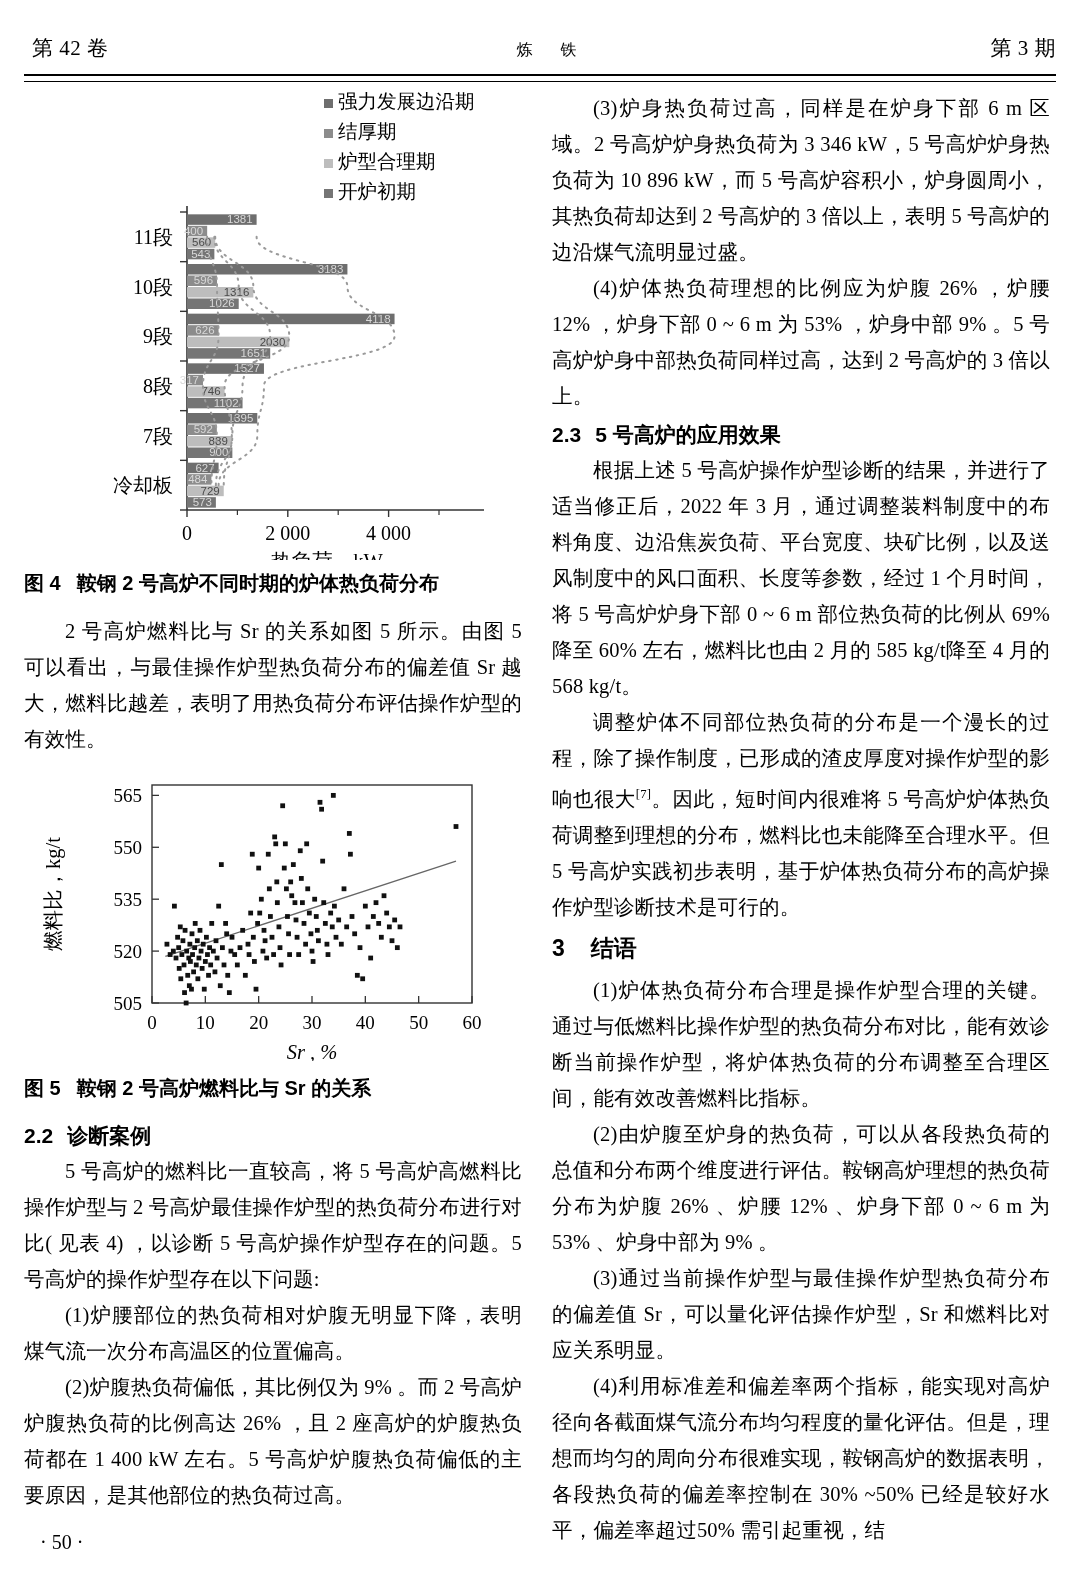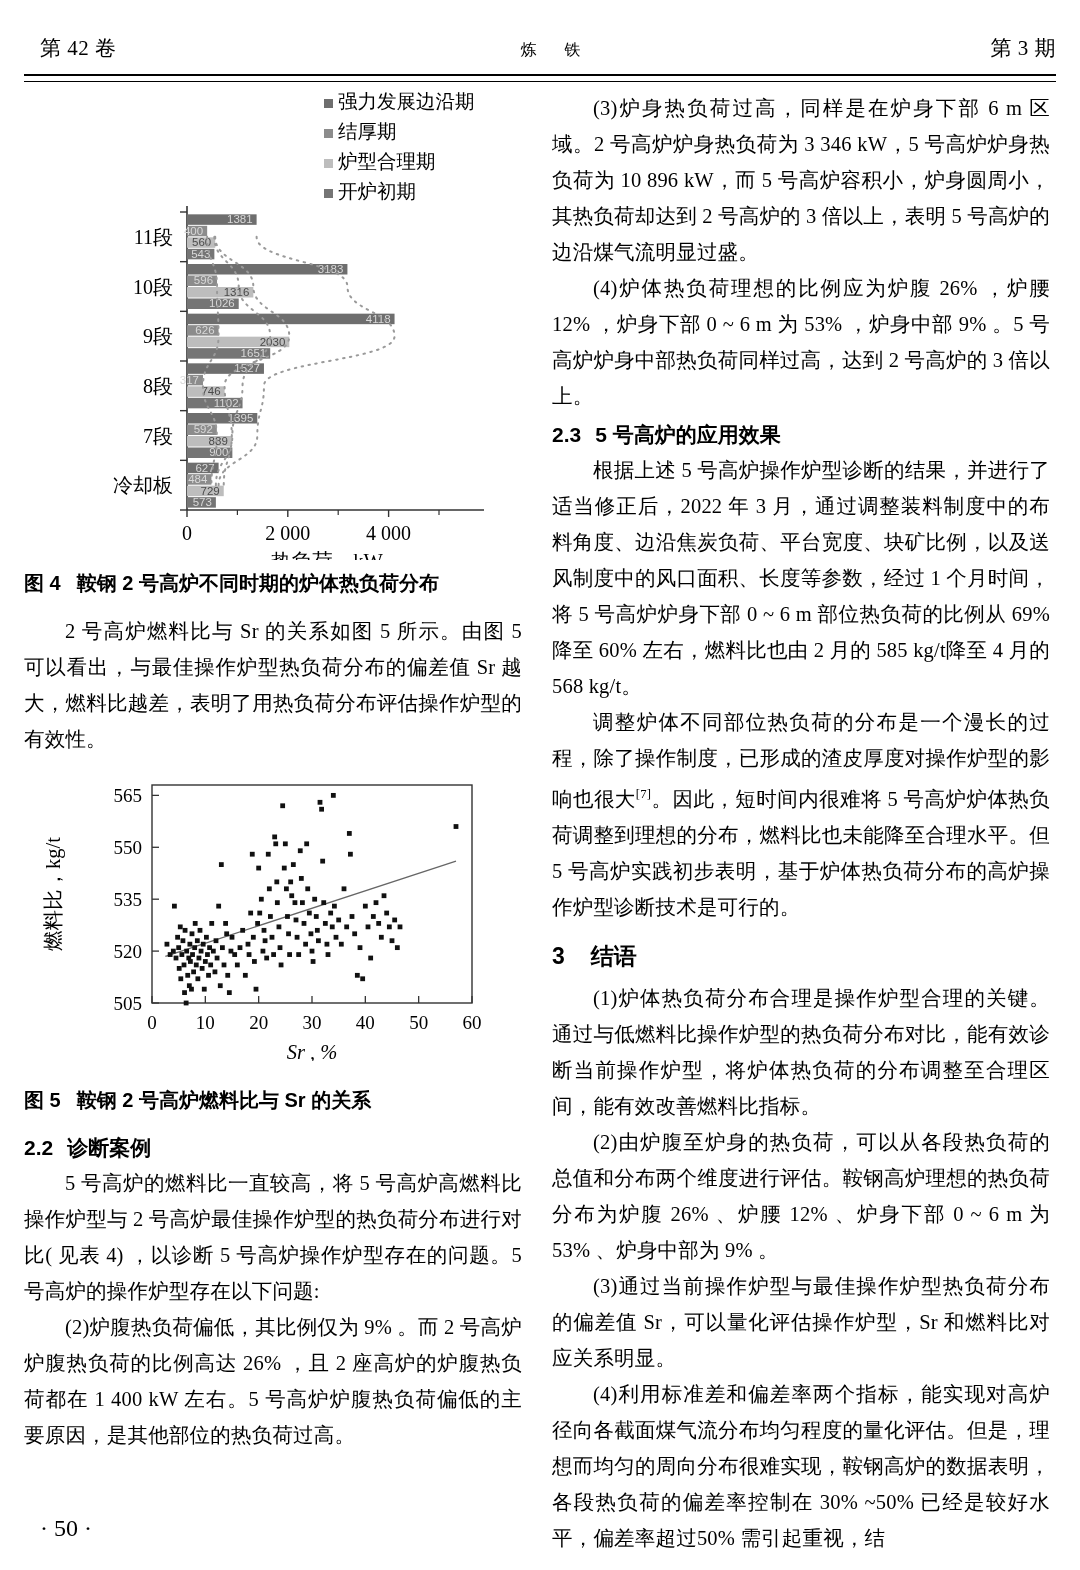--- a/index.html
+++ b/index.html
@@ -20,21 +20,21 @@
     width: 1080px;
     height: 1570px;
     box-sizing: border-box;
     padding: 0;
   }
 
   
   .runhead {
     position: absolute;
     top: 34px;
-    left: 40px;
+    left: 32px;
     right: 24px;
     height: 34px;
     display: flex;
     align-items: baseline;
     justify-content: space-between;
     font-size: 21px;
     letter-spacing: 0.5px;
   }
   .runhead .mid { font-size: 16px; letter-spacing: 6px; }
   .rule-double {
@@ -102,22 +102,22 @@
     position: relative;
     width: 498px;
     height: 290px;
     margin-top: 14px;
   }
   #fig5 { display: block; }
 
   .pagenum {
     position: absolute;
     left: 40px;
-    bottom: 28px;
-    font-size: 24px;
+    bottom: 16px;
+    font-size: 20px;
   }
 </style>
 </head>
 <body>
 
 <div class="page">
 
   <div class="runhead">
     <span>第 42 卷</span>
     <span class="mid">炼　铁</span>
@@ -412,44 +412,45 @@
                 <rect x="365.6" y="167.31428571428572" width="4.8" height="4.8" fill="#111111"></rect>
                 <rect x="368.26666666666665" y="146.55238095238096" width="4.8" height="4.8" fill="#111111"></rect>
                 <rect x="370.9333333333334" y="174.23492063492063" width="4.8" height="4.8" fill="#111111"></rect>
                 <rect x="373.6" y="153.47301587301587" width="4.8" height="4.8" fill="#111111"></rect>
                 <rect x="429.6" y="53.12380952380952" width="4.8" height="4.8" fill="#111111"></rect>
               </g>
               <text x="288" y="288" text-anchor="middle" font-family="&quot;Liberation Serif&quot;, serif" font-size="20.5" font-style="italic" fill="#000">Sr , %</text>
               <text x="36" y="123" text-anchor="middle" font-family="&quot;Liberation Serif&quot;, serif" font-size="20.5" fill="#000" transform="rotate(-90 36 123)">燃料比，kg/t</text>
             </svg>
         </div>
-        <p class="fig-cap" style="margin-top:26px">
+        <p class="fig-cap" style="margin-top:14px">
           <span>图 5</span><span class="gap"></span><span>鞍钢 2 号高炉燃料比与 Sr 的关系</span>
         </p>
       </div>
 
       <h3 class="sec-h" style="margin-top:16px">
         <span class="num">2.2</span><span>诊断案例</span>
       </h3>
       <p class="body indent">5 号高炉的燃料比一直较高，将 5 号高炉高燃料比操作炉型与 2 号高炉最佳操作炉型的热负荷分布进行对比( 见表 4) ，以诊断 5 号高炉操作炉型存在的问题。5 号高炉的操作炉型存在以下问题:</p>
+      <p class="body indent">(1)炉腰部位的热负荷相对炉腹无明显下降，表明煤气流一次分布高温区的位置偏高。</p>
       <p class="body indent">(2)炉腹热负荷偏低，其比例仅为 9% 。而 2 号高炉炉腹热负荷的比例高达 26% ，且 2 座高炉的炉腹热负荷都在 1 400 kW 左右。5 号高炉炉腹热负荷偏低的主要原因，是其他部位的热负荷过高。</p>
     </div>
 
     <div class="col">
       <p class="body indent">(3)炉身热负荷过高，同样是在炉身下部 6 m 区域。2 号高炉炉身热负荷为 3 346 kW，5 号高炉炉身热负荷为 10 896 kW，而 5 号高炉容积小，炉身圆周小，其热负荷却达到 2 号高炉的 3 倍以上，表明 5 号高炉的边沿煤气流明显过盛。</p>
       <p class="body indent">(4)炉体热负荷理想的比例应为炉腹 26% ，炉腰 12% ，炉身下部 0 ~ 6 m 为 53% ，炉身中部 9% 。5 号高炉炉身中部热负荷同样过高，达到 2 号高炉的 3 倍以上。</p>
 
       <h3 class="sec-h">
         <span class="num">2.3</span><span>5 号高炉的应用效果</span>
       </h3>
       <p class="body indent">根据上述 5 号高炉操作炉型诊断的结果，并进行了适当修正后，2022 年 3 月，通过调整装料制度中的布料角度、边沿焦炭负荷、平台宽度、块矿比例，以及送风制度中的风口面积、长度等参数，经过 1 个月时间，将 5 号高炉炉身下部 0 ~ 6 m 部位热负荷的比例从 69% 降至 60% 左右，燃料比也由 2 月的 585 kg/t降至 4 月的 568 kg/t。</p>
 
       <p class="body indent"><span>调整炉体不同部位热负荷的分布是一个漫长的过程，除了操作制度，已形成的渣皮厚度对操作炉型的影响也很大</span><sup>[7]</sup><span>。因此，短时间内很难将 5 号高炉炉体热负荷调整到理想的分布，燃料比也未能降至合理水平。但 5 号高炉实践初步表明，基于炉体热负荷分布的高炉操作炉型诊断技术是可行的。</span></p>
 
-      <h3 class="sec-h big" style="margin-top:14px;margin-bottom:6px">
+      <h3 class="sec-h big" style="margin-top:6px;margin-bottom:6px">
         <span class="num">3</span><span>结语</span>
       </h3>
       <p class="body indent">(1)炉体热负荷分布合理是操作炉型合理的关键。通过与低燃料比操作炉型的热负荷分布对比，能有效诊断当前操作炉型，将炉体热负荷的分布调整至合理区间，能有效改善燃料比指标。</p>
       <p class="body indent">(2)由炉腹至炉身的热负荷，可以从各段热负荷的总值和分布两个维度进行评估。鞍钢高炉理想的热负荷分布为炉腹 26% 、炉腰 12% 、炉身下部 0 ~ 6 m 为 53% 、炉身中部为 9% 。</p>
       <p class="body indent">(3)通过当前操作炉型与最佳操作炉型热负荷分布的偏差值 Sr，可以量化评估操作炉型，Sr 和燃料比对应关系明显。</p>
       <p class="body indent">(4)利用标准差和偏差率两个指标，能实现对高炉径向各截面煤气流分布均匀程度的量化评估。但是，理想而均匀的周向分布很难实现，鞍钢高炉的数据表明，各段热负荷的偏差率控制在 30% ~50% 已经是较好水平，偏差率超过50% 需引起重视，结</p>
     </div>
   </div>
 
   <div class="pagenum">· 50 ·</div>

